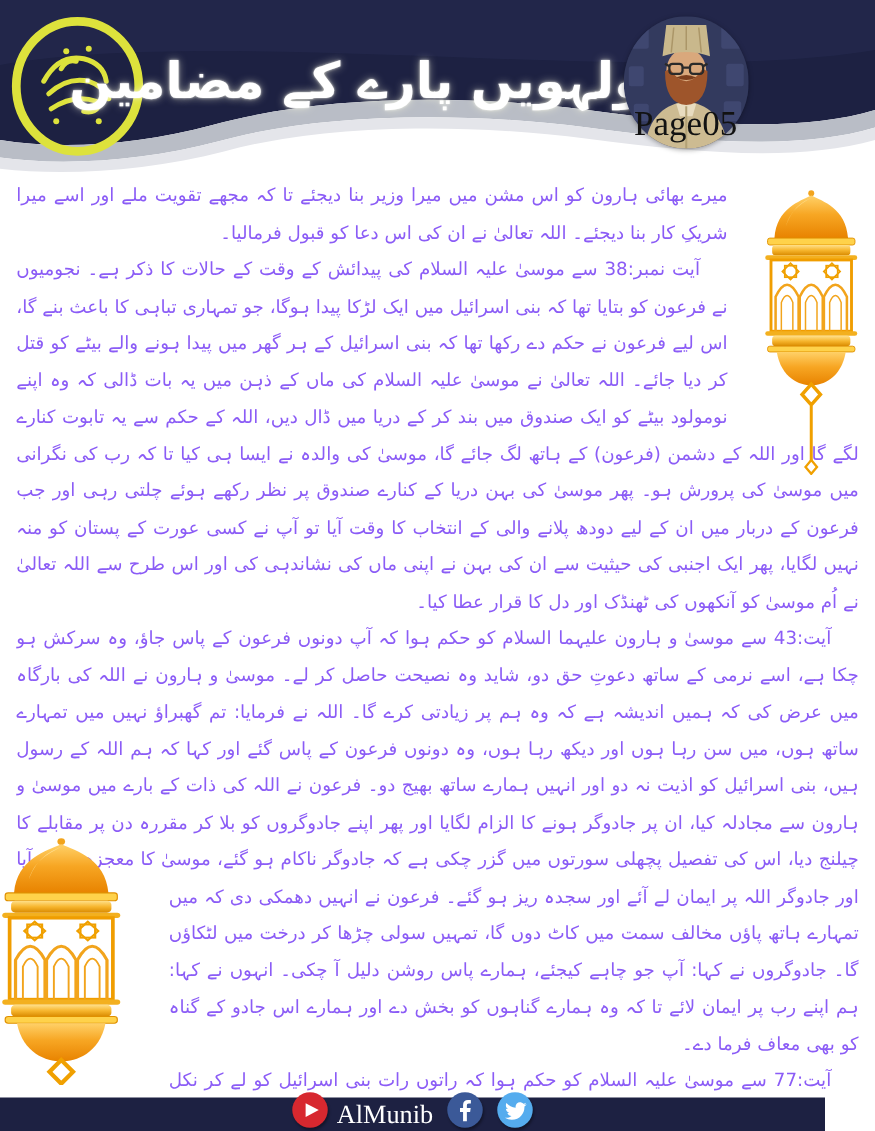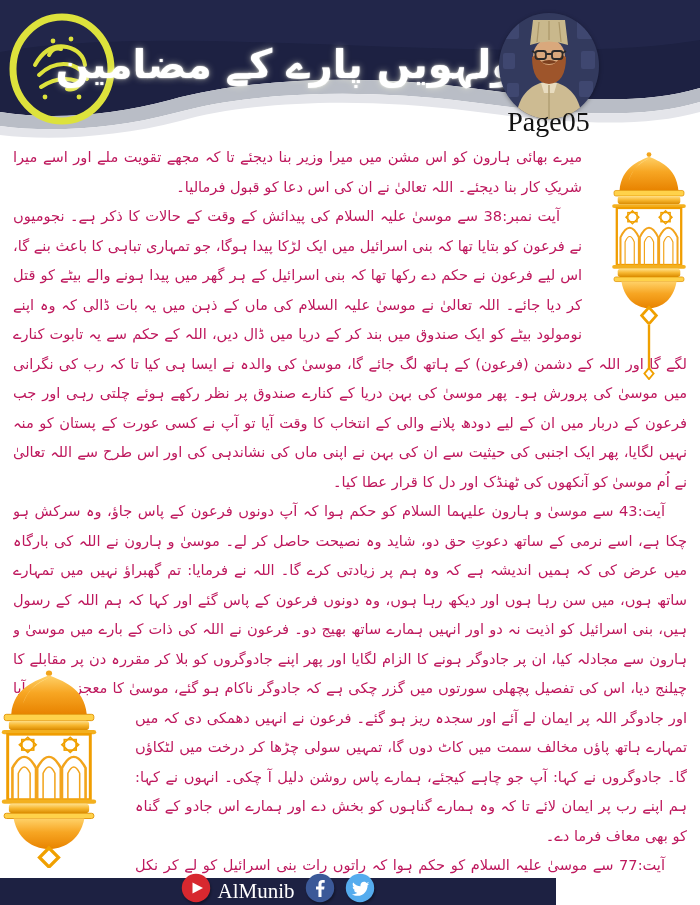--- a/index.html
+++ b/index.html
@@ -9,35 +9,35 @@
   .header{position:absolute;top:0;left:0;width:604px;height:150px;}
   .header-bg{position:absolute;top:0;left:0;}
   .title{position:absolute;top:18px;left:125px;right:118px;height:92px;
          display:flex;align-items:center;justify-content:center;
          color:#ffffff;font-size:40px;font-weight:bold;direction:rtl;
          text-shadow:0 0 7px rgba(255,255,220,.55),0 0 2px rgba(255,255,255,.8);
          white-space:nowrap;}
   .logo-wrap{position:absolute;top:13px;left:9px;width:106px;height:112px;}
   .avatar-wrap{position:absolute;top:13px;right:5px;width:100px;height:106px;border-radius:50%;
                overflow:hidden;box-shadow:0 1px 4px rgba(0,0,0,.35);}
-  .page-label{position:absolute;top:106px;right:8px;width:95px;text-align:center;
+  .page-label{position:absolute;top:84px;right:8px;width:95px;text-align:center;
               font-family:"Liberation Serif",serif;font-size:28px;color:#121212;}
   
   .content{position:absolute;top:142px;left:13px;right:13px;height:736px;
-           direction:rtl;text-align:justify;color:#be185d;
+           direction:rtl;text-align:justify;color:#8b5cf6;
            font-size:14.6px;line-height:29.5px;overflow:hidden;}
   .content p{margin:0;padding:0;}
   .content p.indent{text-indent:22px;}
   .spacer-r{float:right;width:96px;height:200px;margin-left:9px;margin-bottom:2px;}
   .spacer-l{display:block;float:left;width:114px;height:192px;margin-right:8px;margin-top:4px;}
   
   .lantern-right{position:absolute;top:150px;right:5px;width:92px;height:230px;pointer-events:none;}
   .lantern-left{position:absolute;top:668px;left:-10px;width:118px;height:200px;pointer-events:none;}
   
-  .footer{position:absolute;left:0;bottom:0;width:556px;height:27px;background:#1d2142;
+  .footer{position:absolute;left:0;bottom:0;width:660px;height:27px;background:#1d2142;
           display:flex;align-items:center;justify-content:center;gap:10px;
           color:#ffffff;font-family:"Liberation Serif",serif;font-size:21px;}
   .social-item{display:flex;align-items:center;gap:6px;}
   .sicon{width:30px;height:30px;margin-top:-8px;flex:0 0 auto;filter:drop-shadow(1px 2px 1px rgba(0,0,0,.35));}
   .hidden-defs{position:absolute;width:0;height:0;overflow:hidden;}
 </style>
 </head>
 <body>
 
 <div class="page">

